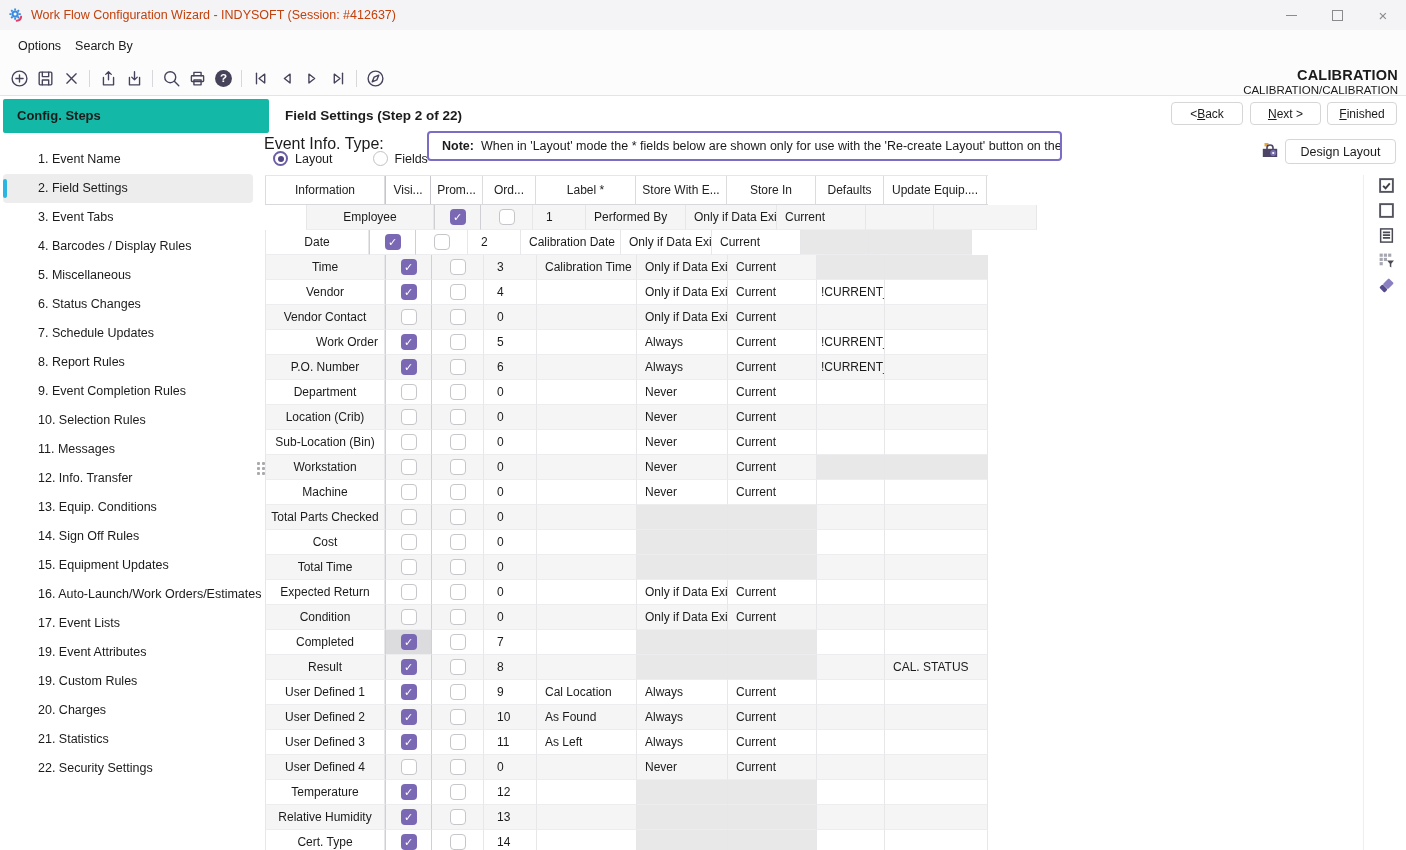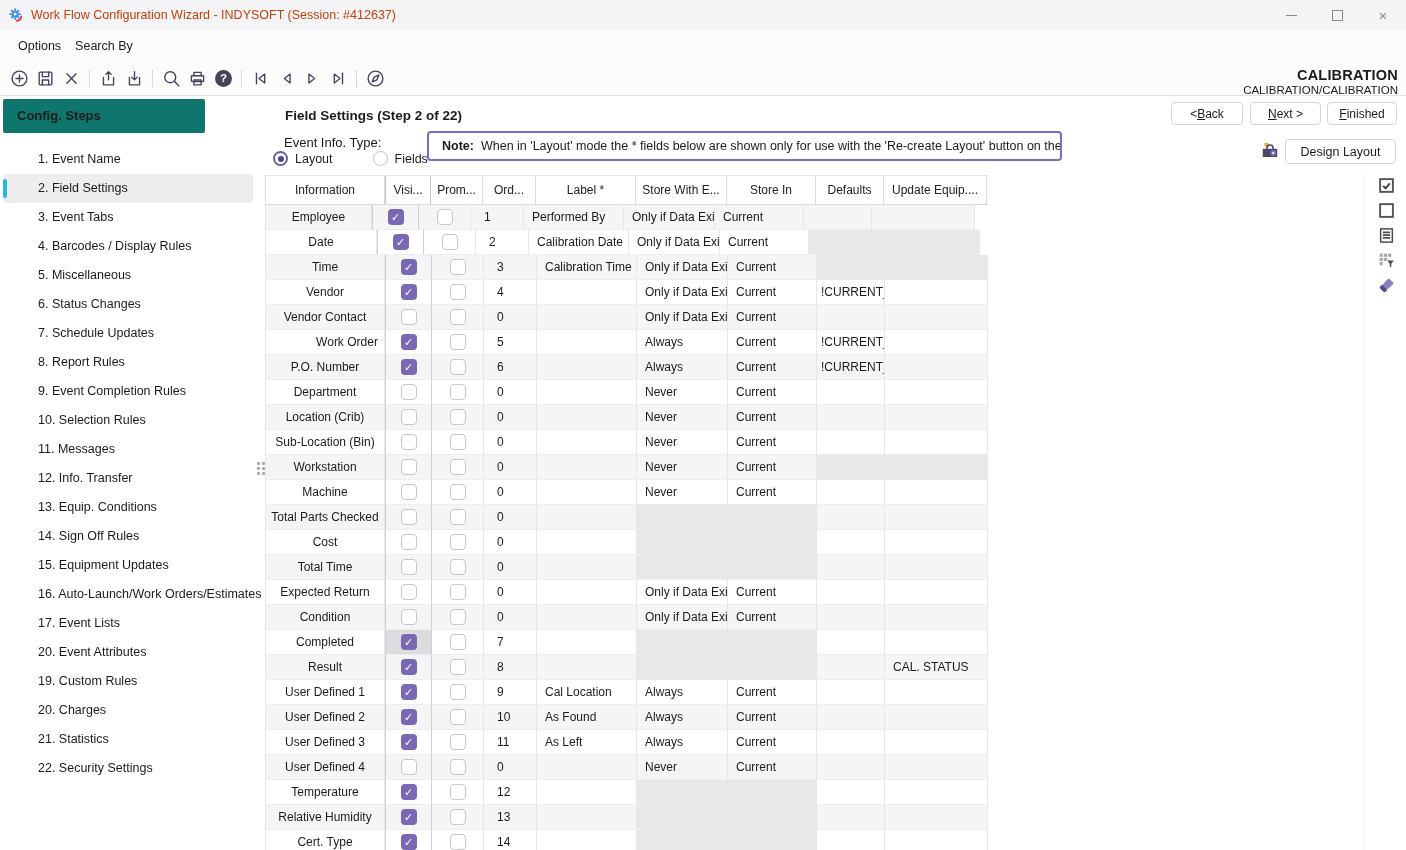--- a/index.html
+++ b/index.html
@@ -18,41 +18,41 @@
   .ic-max{width:9px;height:9px;border:1px solid #8a8a8f}
   .ic-close{font-size:15px;color:#8a8a8f;line-height:1}
   
   .menubar{position:absolute;left:0;top:30px;width:1406px;height:31px;background:#fcfcfd;display:flex;align-items:center;padding-left:11px;box-sizing:border-box}
   .menu-item{font-size:12.5px;padding:4px 7px;border-radius:3px}
   
   .toolbar{position:absolute;left:0;top:61px;width:1406px;height:35px;background:#fcfcfd;border-bottom:1px solid #e4e4e7;display:flex;align-items:center;padding-left:6px;box-sizing:border-box}
   .tbtn{width:26px;height:26px;border:0;background:transparent;padding:0;display:flex;align-items:center;justify-content:center}
   .tsep{width:1px;height:17px;background:#d8d8dc;margin:0 5px}
   
-  .sidebar-header{position:absolute;left:3px;top:99px;width:202px;height:34px;background:#0f766e;border-radius:2px;
+  .sidebar-header{position:absolute;left:3px;top:99px;width:266px;height:34px;background:#14b8a6;border-radius:2px;
     font-size:13px;font-weight:bold;line-height:34px;padding-left:14px;box-sizing:border-box}
   .steps{position:absolute;left:0;top:145px;width:260px}
   .step{position:relative;height:29px;line-height:29px;font-size:12.5px;margin:0 7px 0 3px;padding-left:35px;border-radius:4px;white-space:nowrap}
   .step.sel{background:#ededee}
   .step.sel::before{content:"";position:absolute;left:0;top:5px;width:4px;height:19px;border-radius:2px;background:var(--accent-cyan,#2ab5e3)}
   .splitter{position:absolute;left:257px;top:462px;width:10px;height:18px;display:grid;grid-template-columns:3px 3px;grid-auto-rows:3px;gap:2px}
   .splitter i{width:2.5px;height:2.5px;background:#a9a9ae;border-radius:1px}
   
   .step-title{position:absolute;left:285px;top:108px;font-size:13.5px;font-weight:bold}
   .cal-name{position:absolute;right:8px;top:67px;font-size:14.5px;font-weight:bold;letter-spacing:.2px}
   .cal-path{position:absolute;right:8px;top:84px;font-size:11.5px}
   .btn{background:#fff;border:1px solid #d6d6d9;border-radius:4px;font-family:"Liberation Sans",sans-serif;font-size:12px;color:#1b1b1b;
     display:flex;align-items:center;justify-content:center;box-sizing:border-box;padding:0}
   .nav-btn{position:absolute;top:102px;height:23px}
   #btn-back{left:1171px;width:72px}
   #btn-next{left:1250px;width:71px}
   #btn-finished{left:1327px;width:70px}
   .key{text-decoration:underline}
   
-  .evt-label{position:absolute;left:284px;top:135px;font-size:13px}
+  .evt-label{position:absolute;left:264px;top:135px;font-size:16px}
   .radio-row{position:absolute;left:273px;top:150px;height:17px;display:flex;align-items:center}
   .radio{width:15px;height:15px;border-radius:50%;box-sizing:border-box;background:#fff}
   .radio.sel{border:2px solid #6c5ea6;position:relative}
   .radio.sel::after{content:"";position:absolute;left:2.5px;top:2.5px;width:6px;height:6px;border-radius:50%;background:#514683}
   .radio.un{border:1px solid #c2c2c6}
   .radio-label{font-size:12.5px;margin-left:7px}
   .gap{width:40px}
   .note{position:absolute;left:427px;top:131px;width:635px;height:30px;box-sizing:border-box;border:2px solid var(--accent-note,#7b6dc6);
     border-radius:4px;background:#fff;display:flex;align-items:center;padding-left:13px;font-size:12.5px;white-space:nowrap;overflow:hidden}
   .note b{margin-right:7px}
@@ -213,21 +213,21 @@
     <div class="step">8. Report Rules</div>
     <div class="step">9. Event Completion Rules</div>
     <div class="step">10. Selection Rules</div>
     <div class="step">11. Messages</div>
     <div class="step">12. Info. Transfer</div>
     <div class="step">13. Equip. Conditions</div>
     <div class="step">14. Sign Off Rules</div>
     <div class="step">15. Equipment Updates</div>
     <div class="step">16. Auto-Launch/Work Orders/Estimates</div>
     <div class="step">17. Event Lists</div>
-    <div class="step">20. Event Attributes</div>
+    <div class="step">19. Event Attributes</div>
     <div class="step">19. Custom Rules</div>
     <div class="step">20. Charges</div>
     <div class="step">21. Statistics</div>
     <div class="step">22. Security Settings</div>
   </div>
 <div class="splitter">
   <i></i>
     <i></i>
     <i></i>
     <i></i>
@@ -286,36 +286,36 @@
       <div class="hcell" style="width: 52px;">Prom...</div>
       <div class="hcell" style="width: 53px;">Ord...</div>
       <div class="hcell" style="width: 100px;">Label *</div>
       <div class="hcell" style="width: 91px;">Store With E...</div>
       <div class="hcell" style="width: 89px;">Store In</div>
       <div class="hcell" style="width: 68px;">Defaults</div>
       <div class="hcell" style="width: 103px;">Update Equip....</div>
     </div>
   <div id="grid-body">
       <div class="grow even">
-        <div class="cell c-info" style="width: 107px;">Employee</div>
+        <div class="cell c-info" style="width: 128px; margin-left: 41px;">Employee</div>
         <div class="cell c-ck col-vis" style="width: 47px;">
           <span class="cb on">✓</span>
         </div>
         <div class="cell c-ck" style="width: 52px;">
           <span class="cb off"></span>
         </div>
         <div class="cell c-ord" style="width: 53px;">1</div>
         <div class="cell " style="width: 100px;">Performed By</div>
         <div class="cell " style="width: 91px;">Only if Data Exist</div>
         <div class="cell " style="width: 89px;">Current</div>
         <div class="cell c-def" style="width: 68px;"></div>
         <div class="cell " style="width: 103px;"></div>
       </div>
       <div class="grow odd">
-        <div class="cell c-info" style="width: 112px;">Date</div>
+        <div class="cell c-info" style="width: 104px;">Date</div>
         <div class="cell c-ck col-vis" style="width: 47px;">
           <span class="cb on">✓</span>
         </div>
         <div class="cell c-ck" style="width: 52px;">
           <span class="cb off"></span>
         </div>
         <div class="cell c-ord" style="width: 53px;">2</div>
         <div class="cell " style="width: 100px;">Calibration Date</div>
         <div class="cell " style="width: 91px;">Only if Data Exist</div>
         <div class="cell " style="width: 89px;">Current</div>

